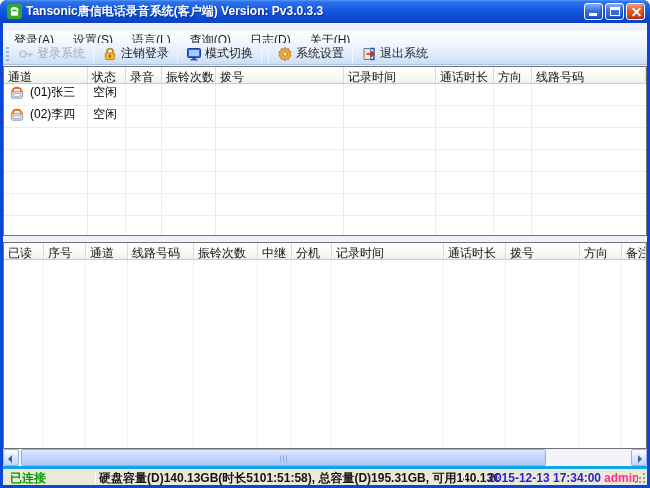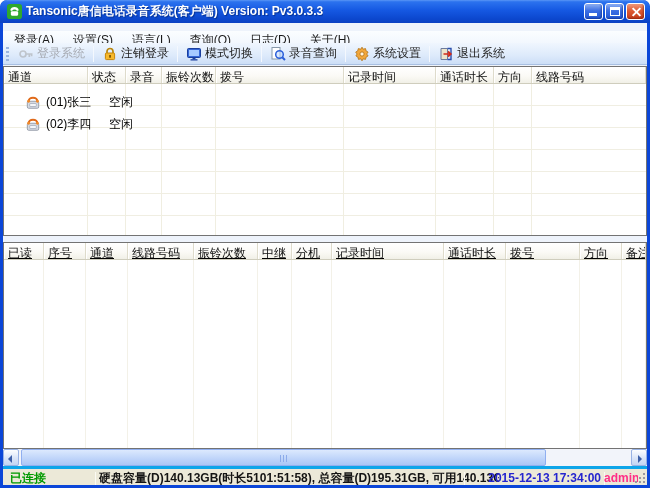--- a/index.html
+++ b/index.html
@@ -42,36 +42,36 @@
   .tb-btn { display:flex; align-items:center; gap:3px; padding:2px 5px; color:#222;
     white-space:nowrap; border-radius:2px; }
   .tb-btn .ticon { width:16px; height:16px; display:inline-block; }
   .tb-btn.disabled { color:#a7abb3;font-family:Liberation Serif, serif; }
   .tb-btn.disabled .ticon { filter:grayscale(1); opacity:.5; }
   .tb-sep { width:1px; height:16px; background:#b4c8e6; border-right:1px solid #f4f8fe; margin:0 3px; }
 
   
   .tablebox { position:absolute; left:0; width:644px; background:#fff; border:1px solid #737373; }
   .chan-table { top:43px; height:170px; }
-  .rec-table  { top:219px; height:207px;text-decoration:underline; }
+  .rec-table  { top:219px; height:207px; }
   .thead { display:flex; height:17px;
     background:linear-gradient(180deg,#ffffff 0%,#fbfaf6 55%,#f1f0e7 100%);
     border-bottom:1px solid #cfcdbd; }
   .th { padding:2px 0 0 4px; color:#111; border-right:1px solid #dedbcb;
     box-shadow:inset 1px 0 0 #fff; overflow:hidden; white-space:nowrap; flex:0 0 auto; }
   .th:last-child { flex:1 1 auto; }
   .tbody { position:relative; width:100%; overflow:hidden; }
   .chan-table .tbody { height:151px;
     background:repeating-linear-gradient(180deg,#fff 0 21px,#f0eee2 21px 22px); }
   .rec-table .tbody { height:188px; background:#fff; }
   .gridcols { position:absolute; inset:0; display:flex; }
   .gc { flex:0 0 auto; height:100%; border-right:1px solid #f0eee1; }
   .gc:last-child { flex:1 1 auto; border-right:none; }
   .rec-table .gc { border-right:1px solid #f3f1e8; }
-  .drow { position:absolute; left:0; width:100%; height:27px; display:flex; align-items:flex-end;padding-left:16px; }
+  .drow { position:absolute; left:0; width:100%; height:27px; display:flex; align-items:flex-start; }
   .drow .cell { flex:0 0 auto; display:flex; align-items:center; overflow:hidden;
     white-space:nowrap; color:#000; padding-left:5px; }
   .phone-ico { width:16px; height:14px; margin-right:5px; flex:0 0 auto; }
 
   .splitter { position:absolute; left:0; top:213px; width:644px; height:6px; background:#eef3fb; }
 
   
   .hscroll { position:absolute; left:0; top:426px; width:644px; height:17px; background:#f2f4fa; }
   .sb-btn { position:absolute; top:0; width:16px; height:17px; border:1px solid #98b2e4; border-radius:2px;
     background:linear-gradient(180deg,#fdfeff 0%,#d9e4f8 55%,#c3d5f3 100%); }
@@ -170,28 +170,20 @@
         <svg class="ticon" viewBox="0 0 16 16">
           <rect x="1.5" y="2.5" width="13" height="9" rx="1" fill="#3567d6" stroke="#1a3f9e"></rect>
           <rect x="3" y="4" width="10" height="6" fill="#a6c9ff"></rect>
           <rect x="6.5" y="11.6" width="3" height="1.6" fill="#1a3f9e"></rect>
           <rect x="4.5" y="13.2" width="7" height="1.3" fill="#1a3f9e"></rect>
         </svg>
         <span>模式切换</span>
       </span>
       <span class="tb-sep"></span>
 
-      <span class="tb-btn">
-        <svg class="ticon" viewBox="0 0 16 16">
-          <rect x="2" y="1.5" width="8" height="11.5" fill="#fff" stroke="#8899aa"></rect>
-          <circle cx="9.5" cy="8.5" r="3.8" fill="rgba(190,215,255,.55)" stroke="#2b5fd9" stroke-width="1.5"></circle>
-          <line x1="12.2" y1="11.2" x2="15" y2="14" stroke="#2b5fd9" stroke-width="2"></line>
-        </svg>
-        <span>录音查询</span>
-      </span>
       <span class="tb-sep"></span>
 
       <span class="tb-btn">
         <svg class="ticon" viewBox="0 0 16 16">
           <path d="M8 1.2l1.2 2 2.3-.6.6 2.3 2 1.2-1.4 1.9 1.4 1.9-2 1.2-.6 2.3-2.3-.6-1.2 2-1.2-2-2.3.6-.6-2.3-2-1.2L3.1 8 1.7 6.1l2-1.2.6-2.3 2.5.6z" fill="#f2a73b" stroke="#b06f10" stroke-width=".8"></path>
           <circle cx="8" cy="8" r="2.1" fill="#fff5e2" stroke="#b06f10" stroke-width=".8"></circle>
         </svg>
         <span>系统设置</span>
       </span>
       <span class="tb-sep"></span>

